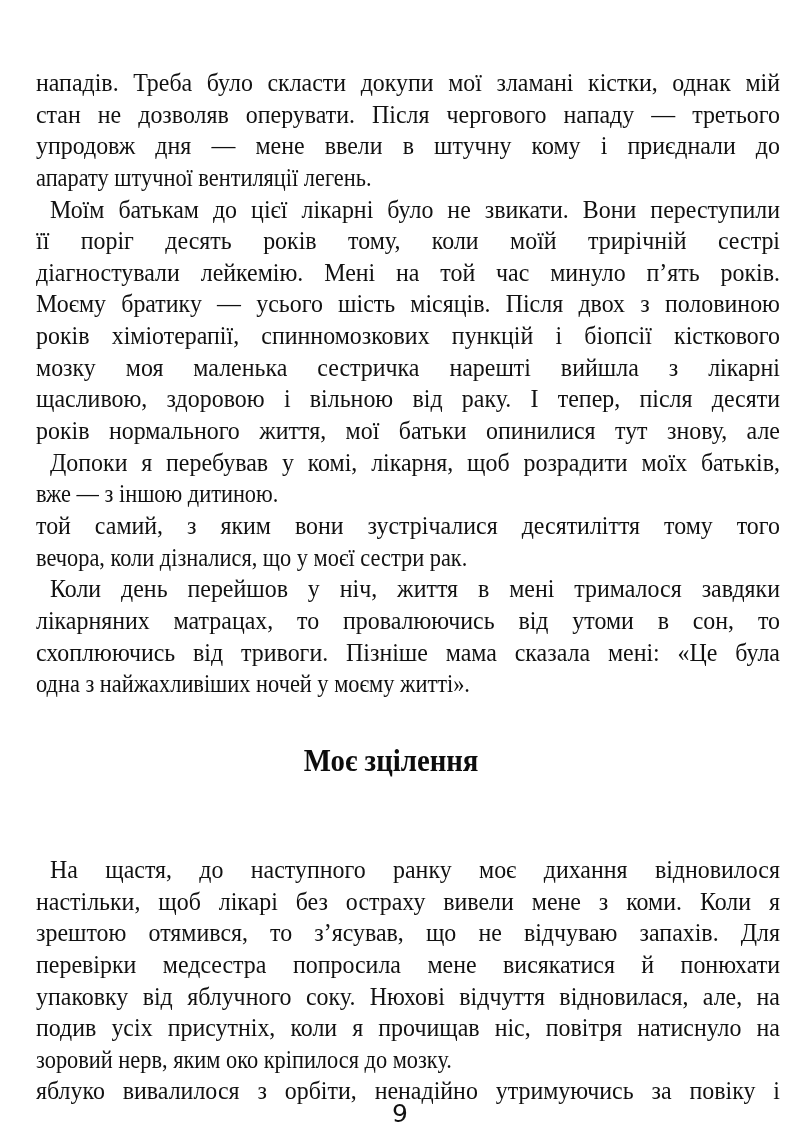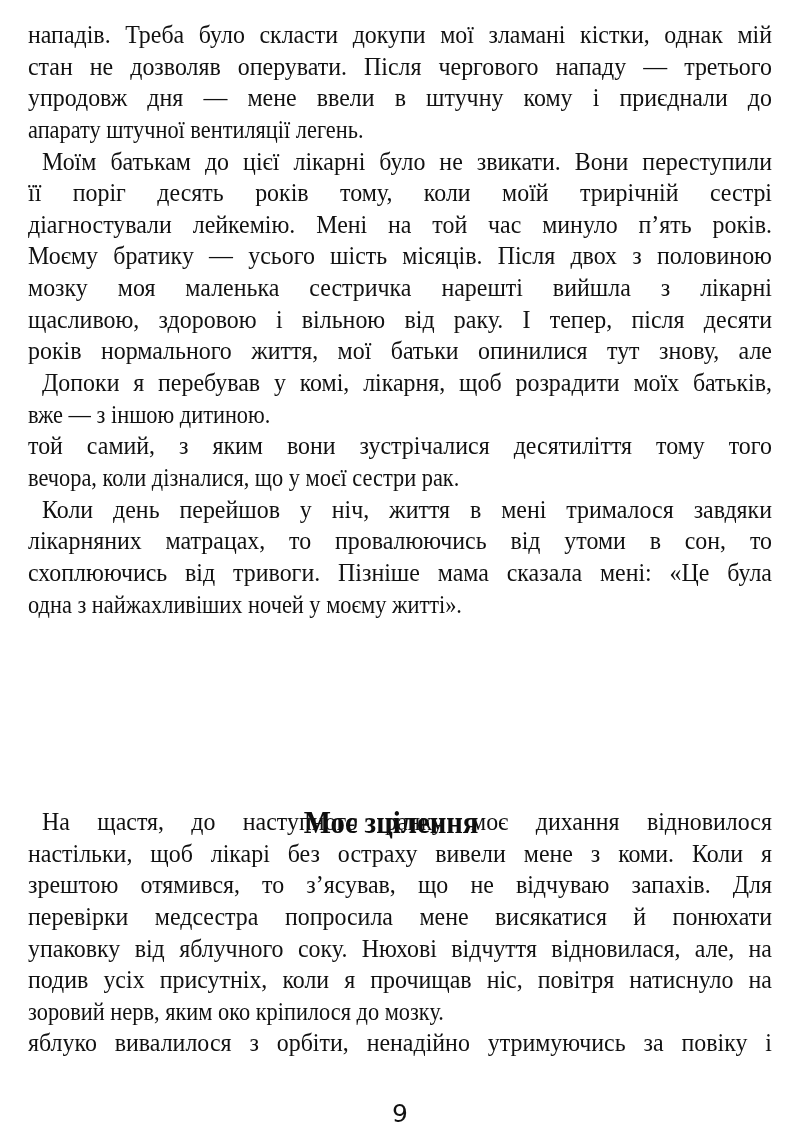--- a/index.html
+++ b/index.html
@@ -10,22 +10,23 @@
     body {
       width: 800px;
       height: 1136px;
       position: relative;
       overflow: hidden;
       color: #111111;
       font-family: "Liberation Serif", "DejaVu Serif", serif;
     }
     .block {
       position: absolute;
-      left: 28px;
+      left: 36px;
       width: 744px;
+      margin-top: 48px;
     }
     .line {
       height: 31.65px;
       line-height: 31.65px;
       font-size: 26px;
       white-space: nowrap;
       overflow: visible;
       position: relative;
     }
     .line .txt {
@@ -41,21 +42,21 @@
     }
     .line.indent .txt {
       padding-left: 14px;
     }
     #top-block { top: 19px; }
     #bottom-block { top: 806px; }
     .heading {
       position: absolute;
       left: 0;
       width: 782px;
-      top: 776px;
+      top: 714px;
       text-align: center;
       font-family: "Liberation Serif", "DejaVu Serif", serif;
       font-weight: bold;
       font-size: 32px;
       line-height: 38px;
       color: #0d0d0d;
     }
     .heading span {
       display: inline-block;
       transform: scaleX(0.9);
@@ -92,20 +93,23 @@
       <span class="txt" style="width: 808.696px; padding-left: 15.2174px; box-sizing: border-box; transform: scaleX(0.92);">Моїм батькам до цієї лікарні було не звикати. Вони переступили</span>
     </div>
     <div class="line">
       <span class="txt" style="width: 808.696px; padding-left: 0px; box-sizing: border-box; transform: scaleX(0.92);">її поріг десять років тому, коли моїй трирічній сестрі</span>
     </div>
     <div class="line">
       <span class="txt" style="width: 808.696px; padding-left: 0px; box-sizing: border-box; transform: scaleX(0.92);">діагностували лейкемію. Мені на той час минуло п’ять років.</span>
     </div>
     <div class="line">
       <span class="txt" style="width: 808.696px; padding-left: 0px; box-sizing: border-box; transform: scaleX(0.92);">Моєму братику — усього шість місяців. Після двох з половиною</span>
+    </div>
+    <div class="line">
+      <span class="txt" style="width: 808.696px; padding-left: 0px; box-sizing: border-box; transform: scaleX(0.92);">років хіміотерапії, спинномозкових пункцій і біопсії кісткового</span>
     </div>
     <div class="line">
       <span class="txt" style="width: 808.696px; padding-left: 0px; box-sizing: border-box; transform: scaleX(0.92);">мозку моя маленька сестричка нарешті вийшла з лікарні</span>
     </div>
     <div class="line">
       <span class="txt" style="width: 808.696px; padding-left: 0px; box-sizing: border-box; transform: scaleX(0.92);">щасливою, здоровою і вільною від раку. І тепер, після десяти</span>
     </div>
     <div class="line">
       <span class="txt" style="width: 808.696px; padding-left: 0px; box-sizing: border-box; transform: scaleX(0.92);">років нормального життя, мої батьки опинилися тут знову, але</span>
     </div>

